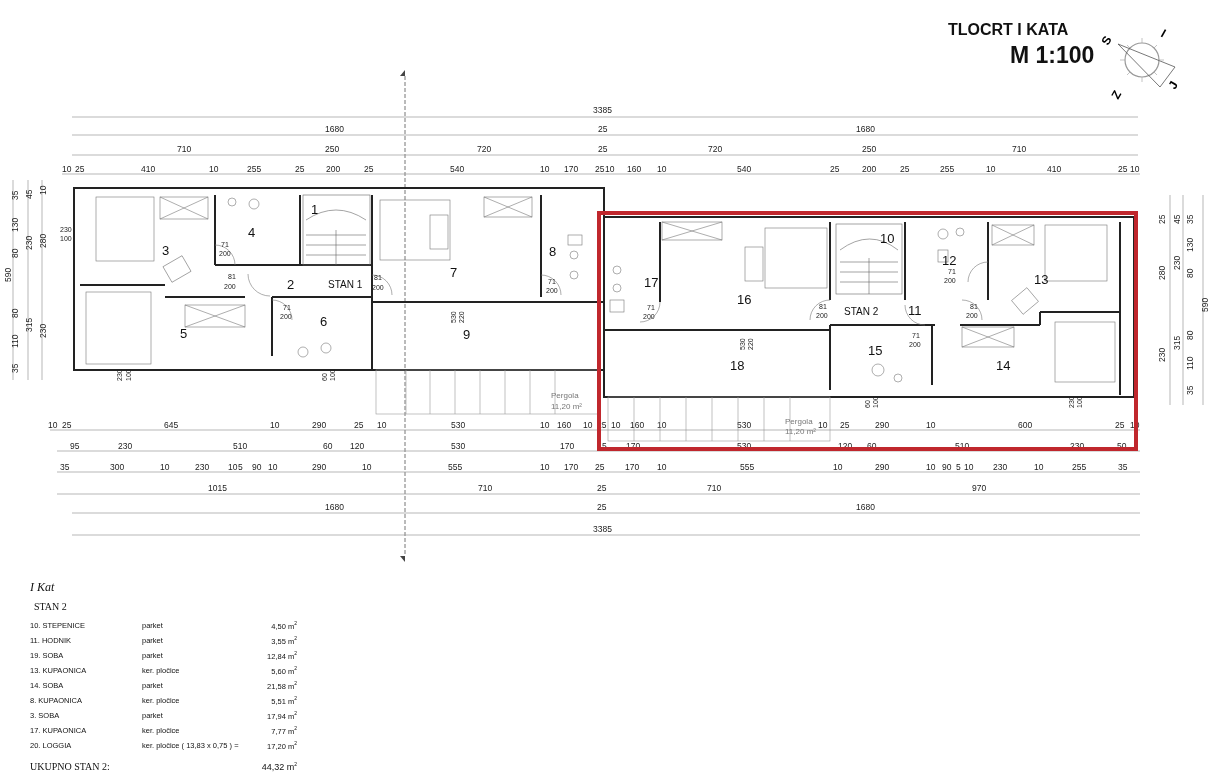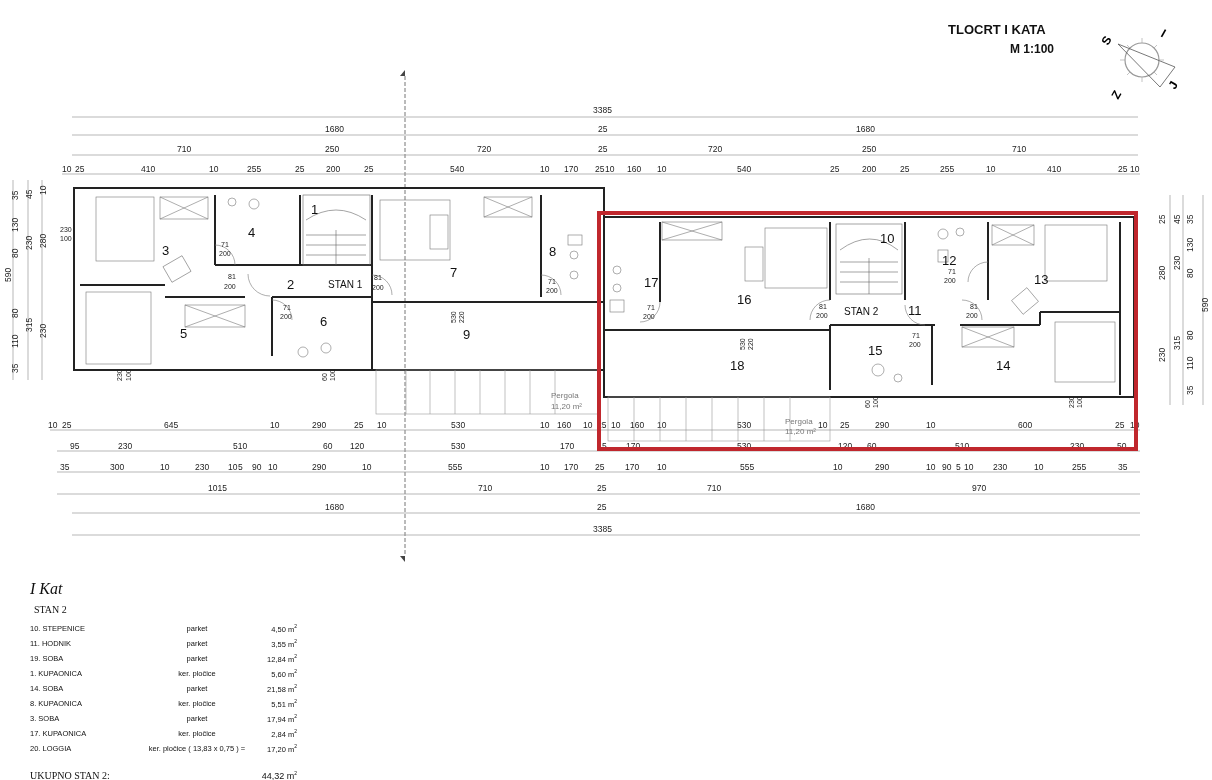--- a/index.html
+++ b/index.html
@@ -1,33 +1,33 @@
 <!DOCTYPE html>
 <html><head>
 <meta charset="utf-8">
 <style>
   html,body{margin:0;padding:0;background:#fff;}
   body{width:1212px;height:780px;position:relative;overflow:hidden;font-family:"Liberation Sans",sans-serif;color:#111;}
   .abs{position:absolute;}
-  .title{left:948px;top:20px;font-weight:bold;font-size:13px;line-height:20px;font-family:"Liberation Sans",sans-serif;}
-  .scale{left:1010px;top:42px;font-weight:bold;font-size:12px;}
+  .title{left:948px;top:20px;font-weight:bold;font-size:16px;line-height:20px;font-family:"Liberation Sans",sans-serif;}
+  .scale{left:1010px;top:42px;font-weight:bold;font-size:23px;}
   svg.plan{position:absolute;left:0;top:0;}
   .dim{font-family:"Liberation Sans",sans-serif;font-size:8.5px;fill:#222;}
   .room{font-family:"Liberation Sans",sans-serif;font-size:13px;fill:#111;}
   .stan{font-family:"Liberation Sans",sans-serif;font-size:10px;fill:#111;}
   .door{font-family:"Liberation Sans",sans-serif;font-size:7px;fill:#222;}
   .perg{font-family:"Liberation Sans",sans-serif;font-size:8px;fill:#777;}
   .legend{left:30px;top:580px;width:270px;}
-  .legend .kat{font-family:"Liberation Serif",serif;font-style:italic;font-size:16px;margin-bottom:6px;}
+  .legend .kat{font-family:"Liberation Serif",serif;font-style:italic;font-size:12px;margin-bottom:6px;}
   .legend .stan2{font-family:"Liberation Serif",serif;font-size:10px;margin:0 0 6px 4px;}
   .lrow{display:flex;font-size:7.5px;height:15px;align-items:center;}
   .lrow .n{width:112px;}
-  .lrow .m{width:110px;text-align:center;}
+  .lrow .m{width:110px;}
   .lrow .a{width:45px;text-align:right;}
-  .ltot{display:flex;font-family:"Liberation Serif",serif;font-size:10px;margin-top:14px;}
+  .ltot{display:flex;font-family:"Liberation Serif",serif;font-size:10px;margin-top:8px;}
   .ltot .n{width:222px;}
   .ltot .a{width:45px;text-align:right;font-family:"Liberation Sans",sans-serif;font-size:9px;}
   sup{font-size:5px;}
 </style>
 </head>
 <body>
 
 <div class="abs title">TLOCRT I KATA</div>
 <div class="abs scale">M 1:100</div>
 
@@ -449,21 +449,21 @@
       <span class="n">11. HODNIK</span>
       <span class="m">parket</span>
       <span class="a"><span>3,55 m</span><sup>2</sup></span>
     </div>
   <div class="lrow">
       <span class="n">19. SOBA</span>
       <span class="m">parket</span>
       <span class="a"><span>12,84 m</span><sup>2</sup></span>
     </div>
   <div class="lrow">
-      <span class="n">1. KUPAONICA</span>
+      <span class="n">13. KUPAONICA</span>
       <span class="m">ker. pločice</span>
       <span class="a"><span>5,60 m</span><sup>2</sup></span>
     </div>
   <div class="lrow">
       <span class="n">14. SOBA</span>
       <span class="m">parket</span>
       <span class="a"><span>21,58 m</span><sup>2</sup></span>
     </div>
   <div class="lrow">
       <span class="n">8. KUPAONICA</span>
@@ -471,21 +471,21 @@
       <span class="a"><span>5,51 m</span><sup>2</sup></span>
     </div>
   <div class="lrow">
       <span class="n">3. SOBA</span>
       <span class="m">parket</span>
       <span class="a"><span>17,94 m</span><sup>2</sup></span>
     </div>
   <div class="lrow">
       <span class="n">17. KUPAONICA</span>
       <span class="m">ker. pločice</span>
-      <span class="a"><span>2,84 m</span><sup>2</sup></span>
+      <span class="a"><span>7,77 m</span><sup>2</sup></span>
     </div>
   <div class="lrow">
       <span class="n">20. LOGGIA</span>
       <span class="m">ker. pločice  ( 13,83 x 0,75 )  =</span>
       <span class="a"><span>17,20 m</span><sup>2</sup></span>
     </div>
   <div class="ltot">
       <span class="n">UKUPNO STAN 2:</span>
       <span class="a"><span>44,32 m</span><sup>2</sup></span>
     </div>

